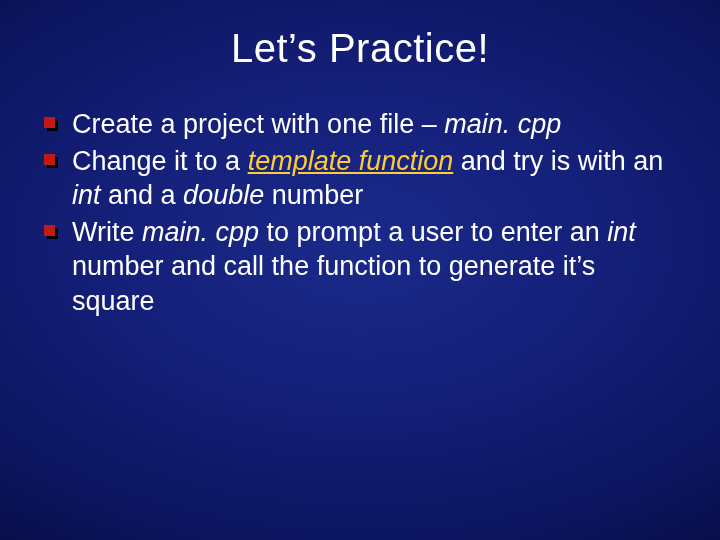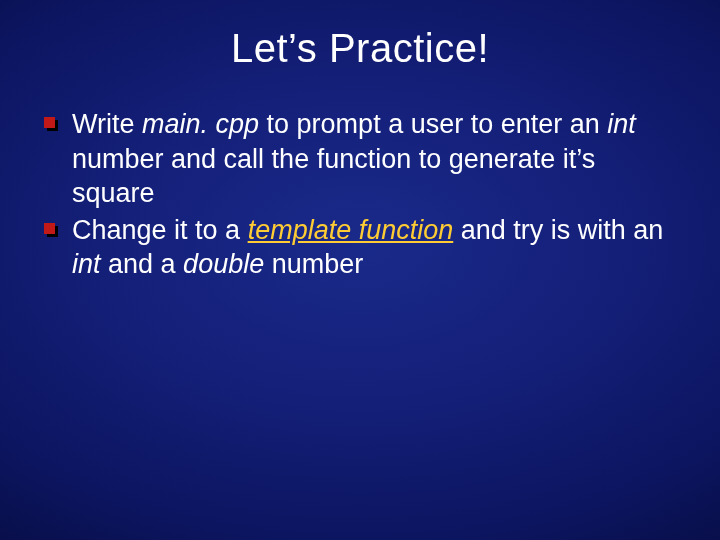--- a/index.html
+++ b/index.html
@@ -73,32 +73,39 @@
 </style>
 </head>
 <body>
 
 <div class="slide">
 
   <h1 class="title">Let’s Practice!</h1>
 
   <div class="content">
 
+    <div class="item">
+      <span class="bullet">
+        <span class="bullet-back"></span>
+          <span class="bullet-front"></span>
+      </span>
+      <span>Create a project with one file – </span><span class="it">main. cpp</span>
+    </div>
 
+
+    <div class="item">
+      <span class="bullet">
+        <span class="bullet-back"></span>
+          <span class="bullet-front"></span>
+      </span>
+      <span>Change it to a </span><span class="hl">template function</span><span> and try is with an </span><span class="it">int</span><span> and a </span><span class="it">double</span><span> number</span>
+    </div>
 
     <div class="item">
       <span class="bullet">
         <span class="bullet-back"></span>
           <span class="bullet-front"></span>
       </span>
       <span>Write </span><span class="it">main. cpp</span><span> to prompt a user to enter an </span><span class="it">int</span><span> number and call the function to generate it’s square</span>
     </div>
 
-    <div class="item">
-      <span class="bullet">
-        <span class="bullet-back"></span>
-          <span class="bullet-front"></span>
-      </span>
-      <span>Change it to a </span><span class="hl">template function</span><span> and try is with an </span><span class="it">int</span><span> and a </span><span class="it">double</span><span> number</span>
-    </div>
-
   </div>
 </div>
 
 </body></html>

